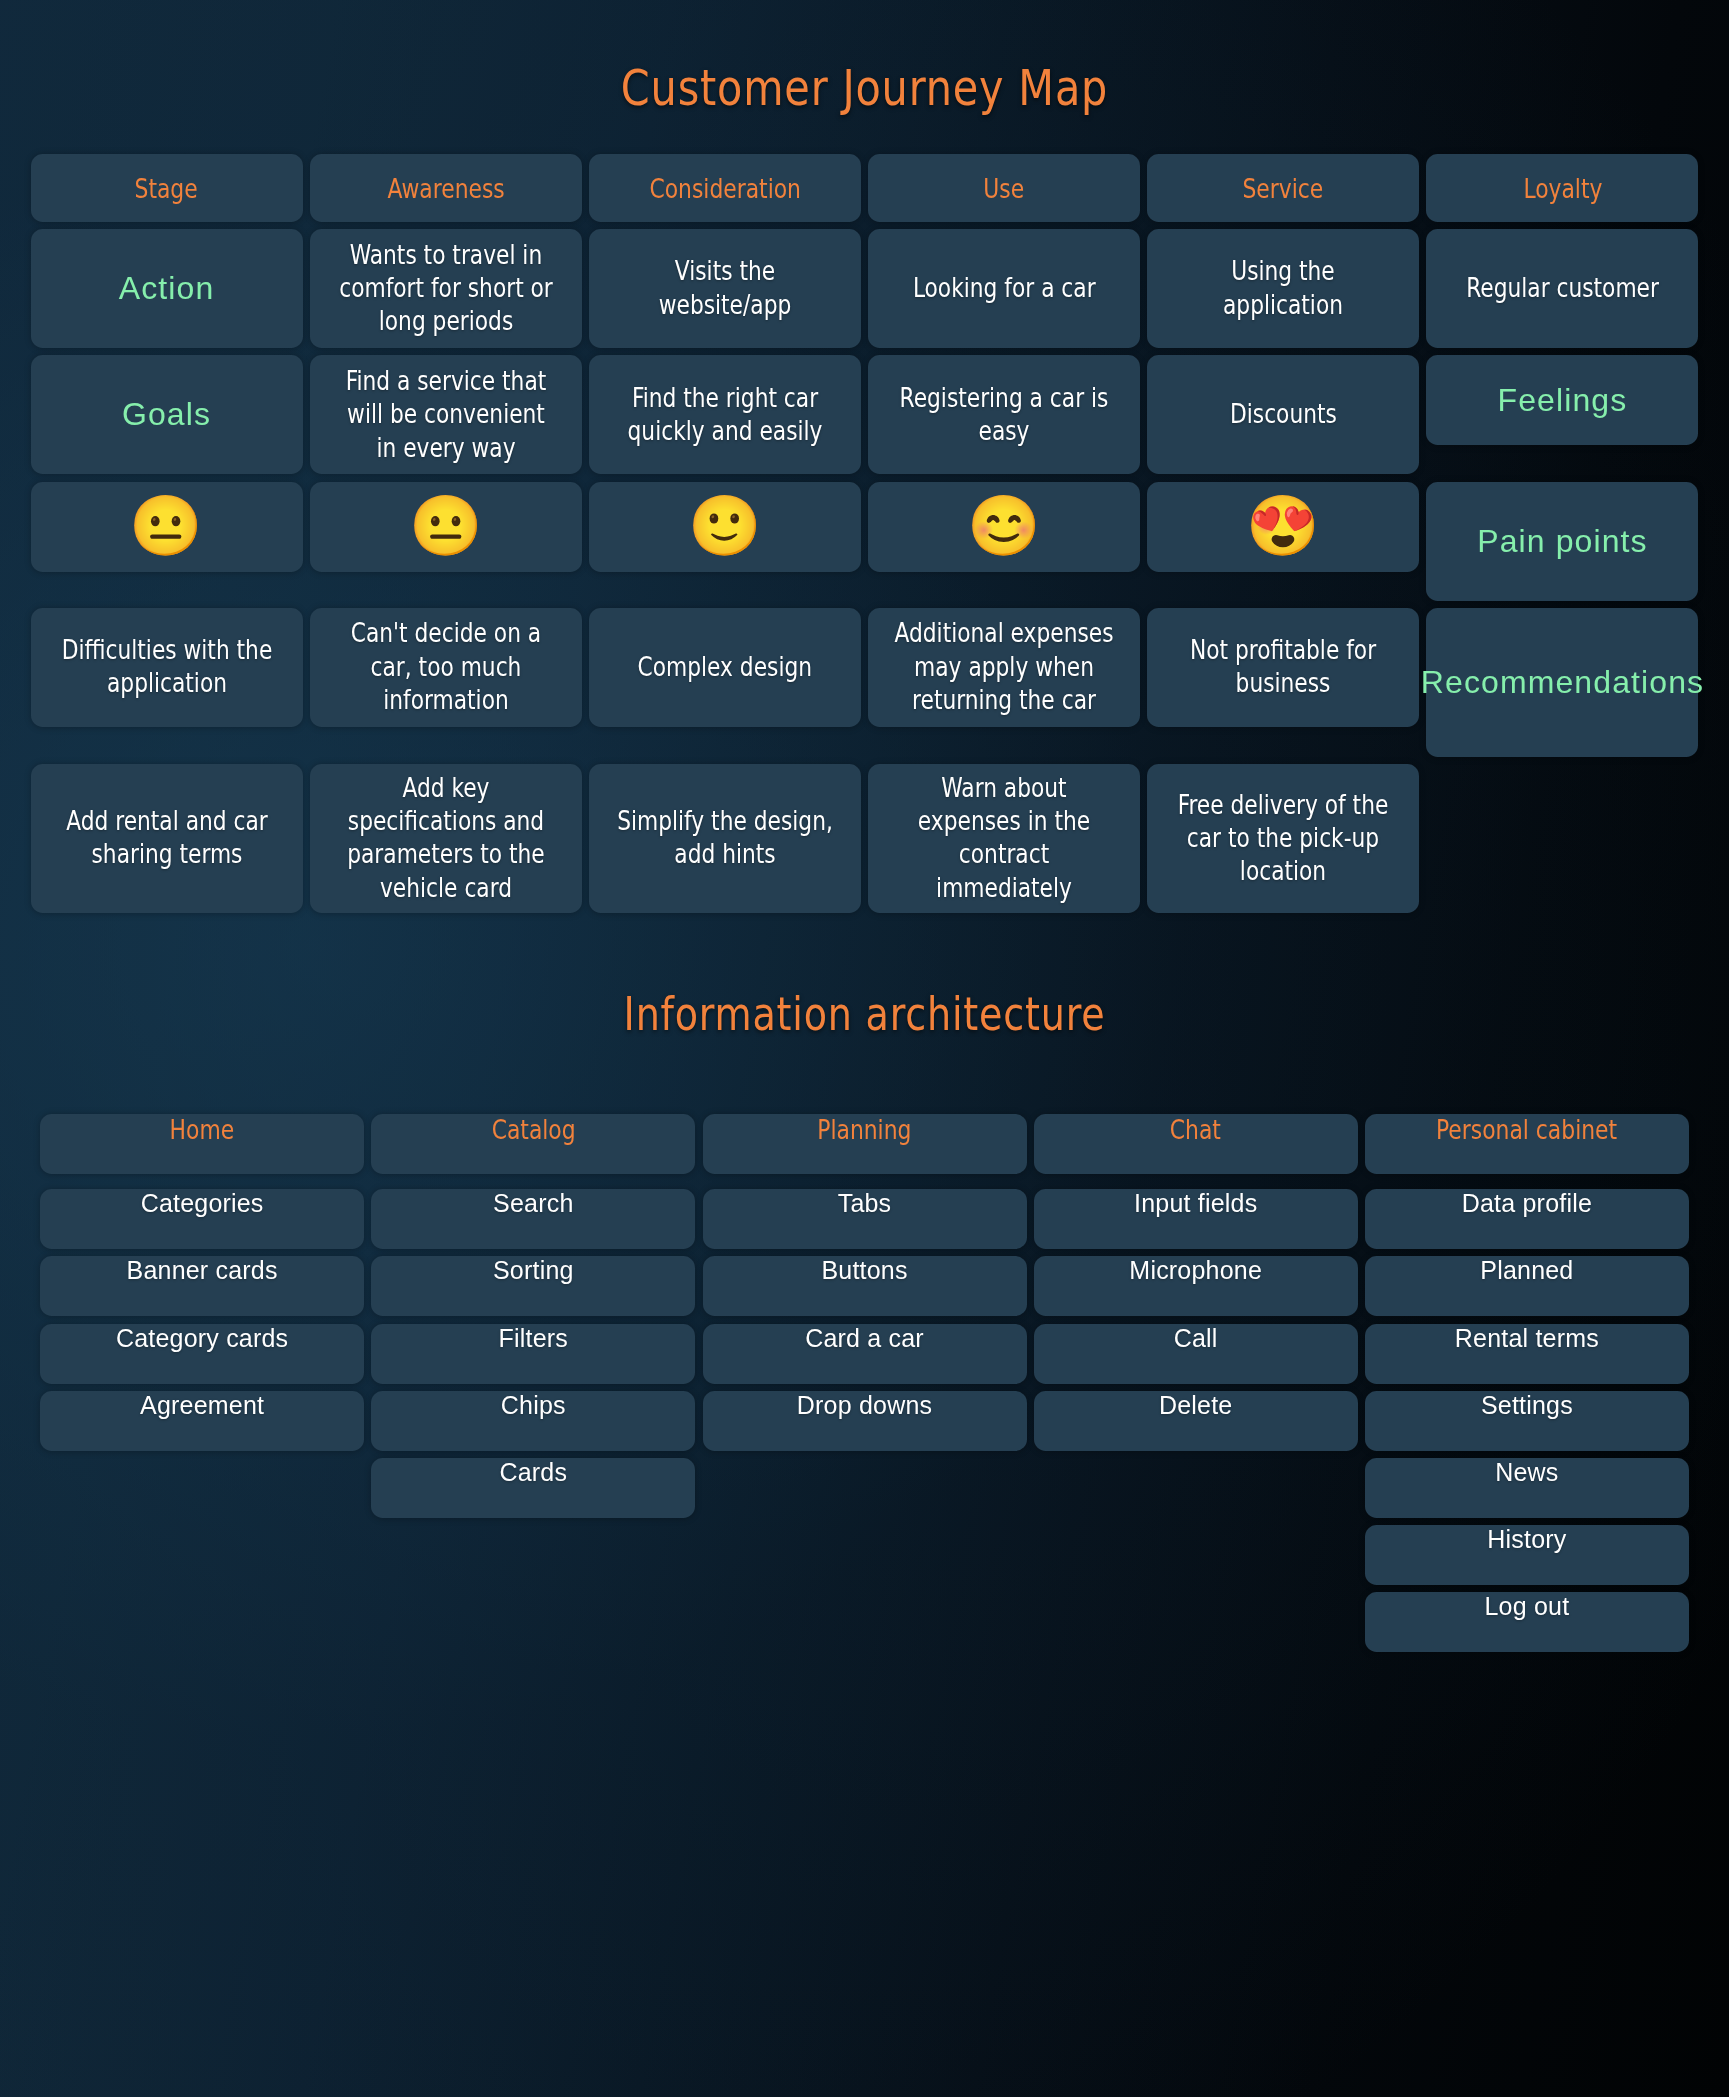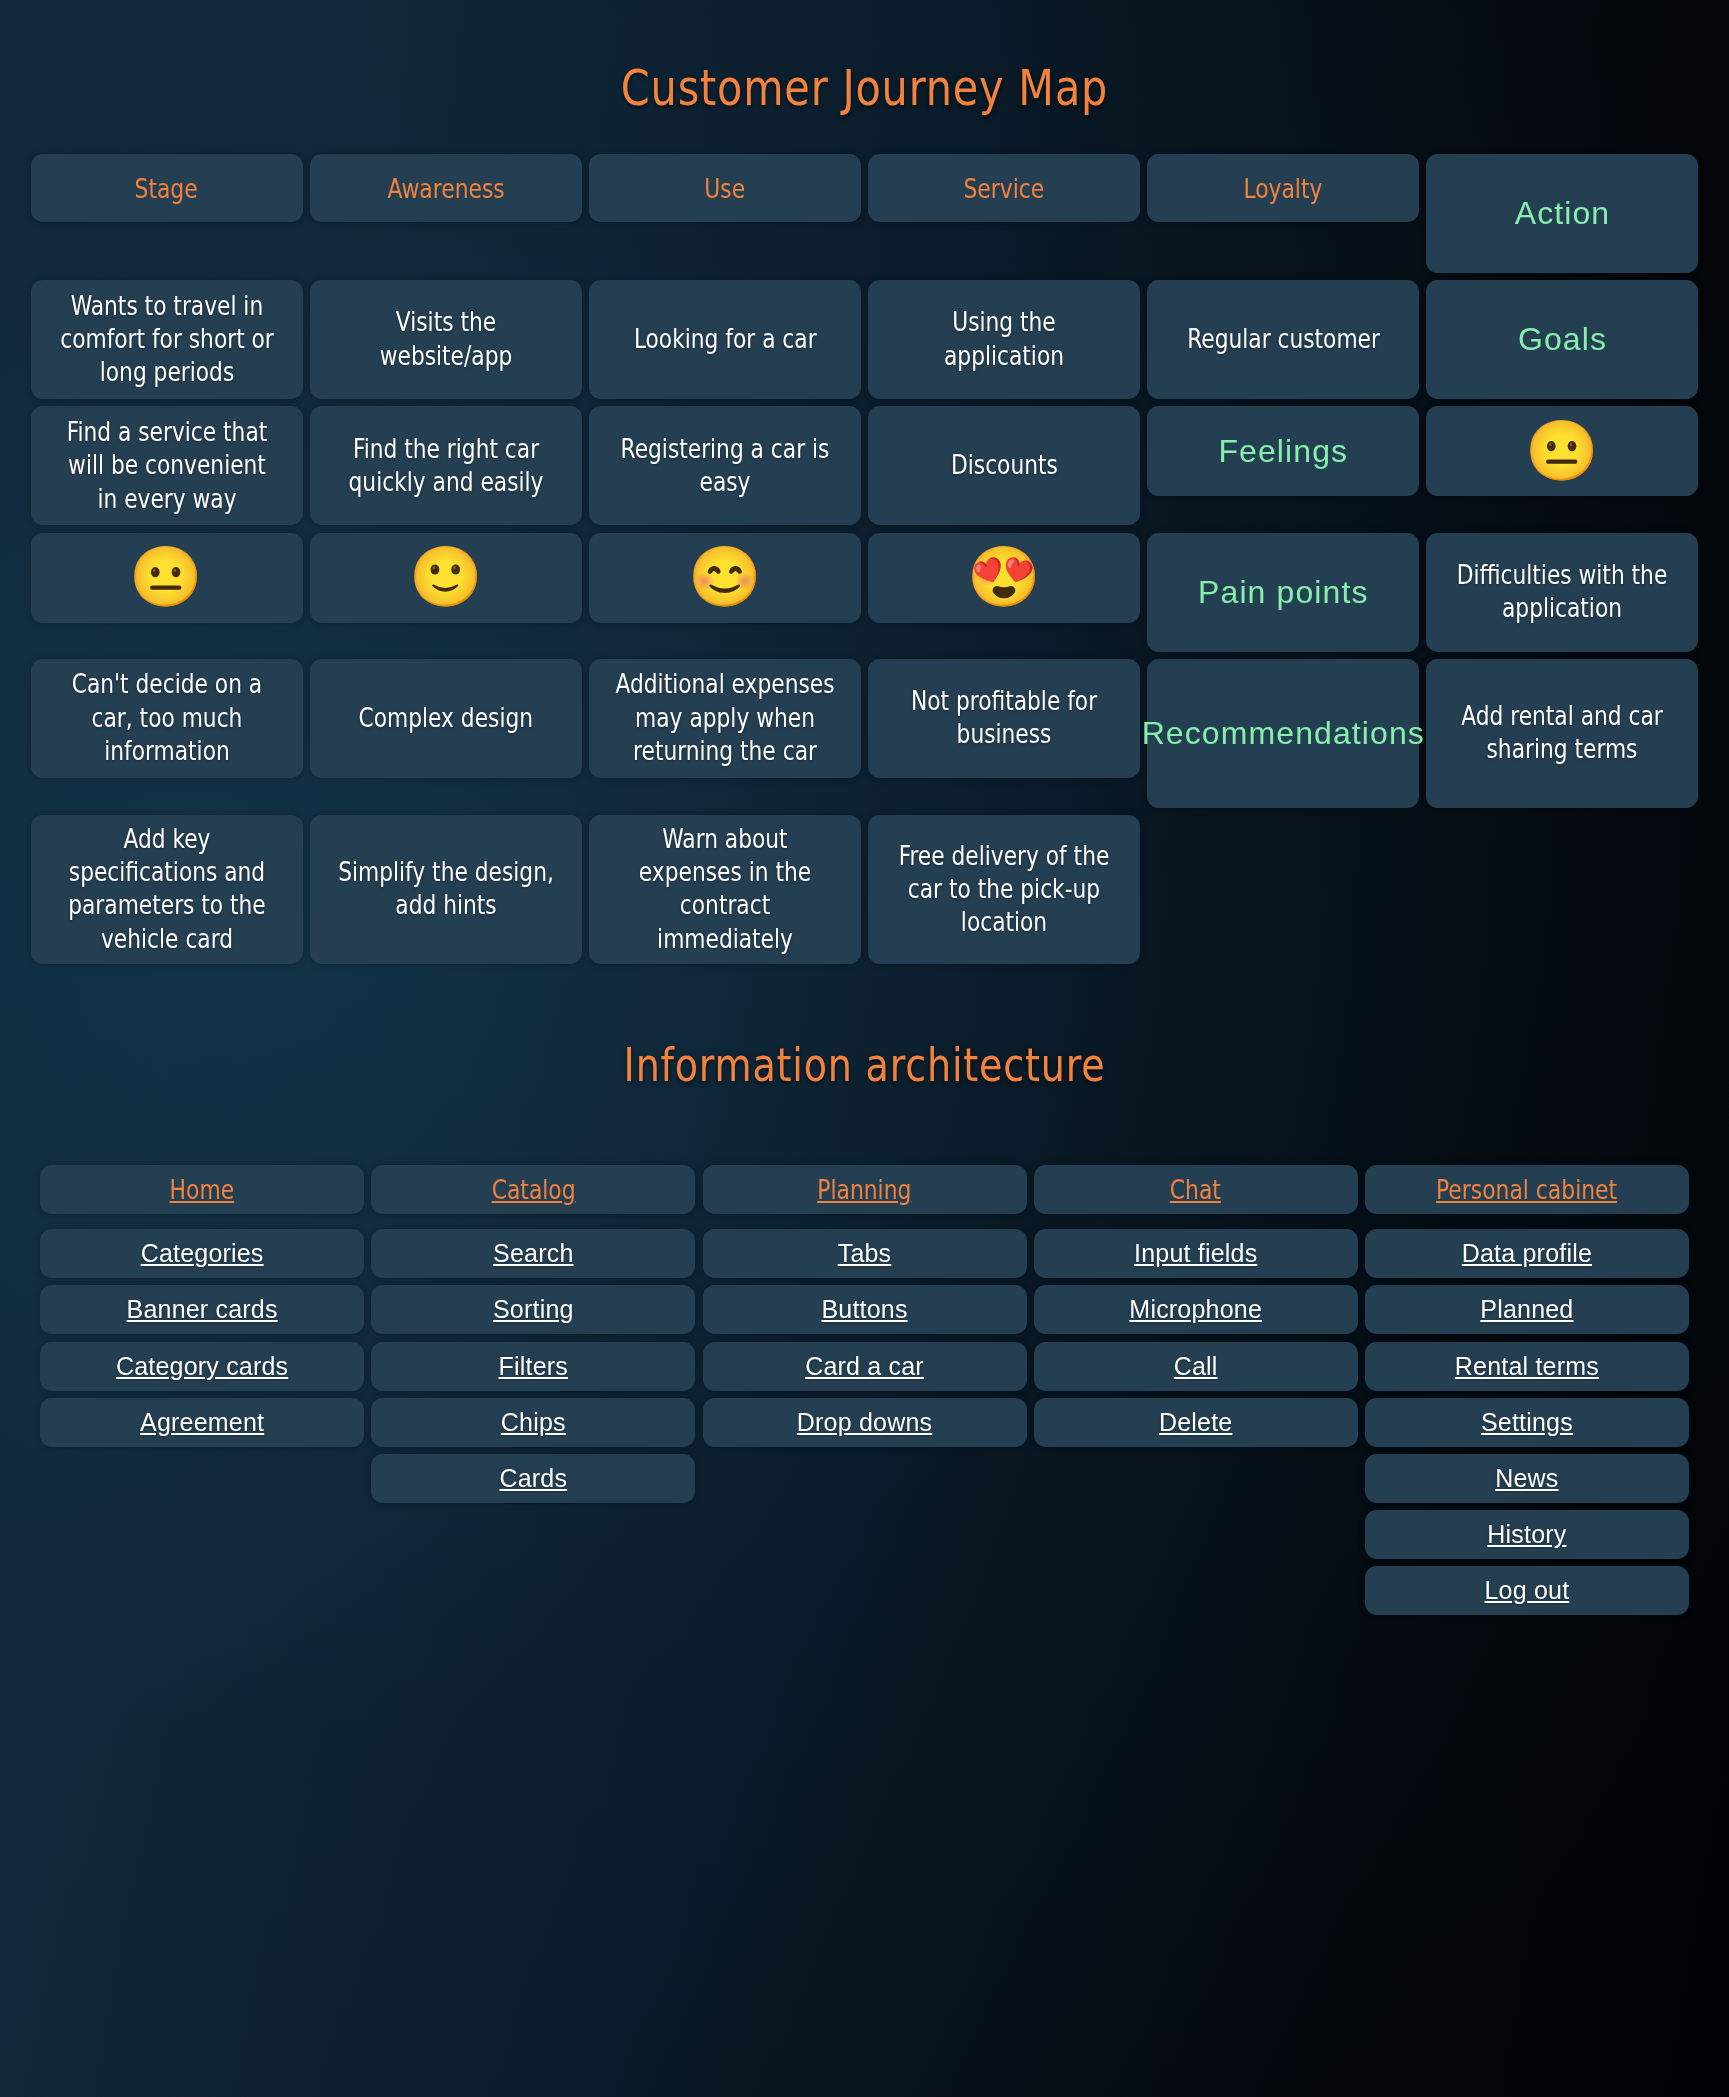--- a/index.html
+++ b/index.html
@@ -131,28 +131,27 @@
 
   .ia-col {
     display: flex;
     flex-direction: column;
     gap: 7.2px;
   }
 
   .ia-cell {
     background-color: #253f52;
     border-radius: 11.7px;
-    height: 49px;
+    height: 60px;
     display: flex;
-    align-items: center;
+    align-items: flex-start;
     justify-content: center;
     text-align: center;
     box-shadow: 0 0.9px 6.3px rgba(0,0,0,0.25);
     padding: 0 10.8px;
-    text-decoration: underline;
   }
 
   .ia-cell.head {
     color: #f2823c;
     font-size: 27px;
     font-family: "DejaVu Sans Condensed", "Liberation Sans Narrow", "Liberation Sans", sans-serif;
     margin-bottom: 8px;
   }
   .ia-cell.head .txt { transform: scaleX(0.90); display: inline-block; }
 
@@ -171,20 +170,23 @@
 
   <h1 class="section-title" id="cjm-title">Customer Journey Map</h1>
 
   <div class="cjm-wrap">
     <div class="cjm-grid" id="cjm-grid">
         <div class="cell header">
           <span class="txt">Stage</span>
         </div>
         <div class="cell header">
           <span class="txt">Awareness</span>
+        </div>
+        <div class="cell header">
+          <span class="txt">Consideration</span>
         </div>
         <div class="cell header">
           <span class="txt">Use</span>
         </div>
         <div class="cell header">
           <span class="txt">Service</span>
         </div>
         <div class="cell header">
           <span class="txt">Loyalty</span>
         </div>

